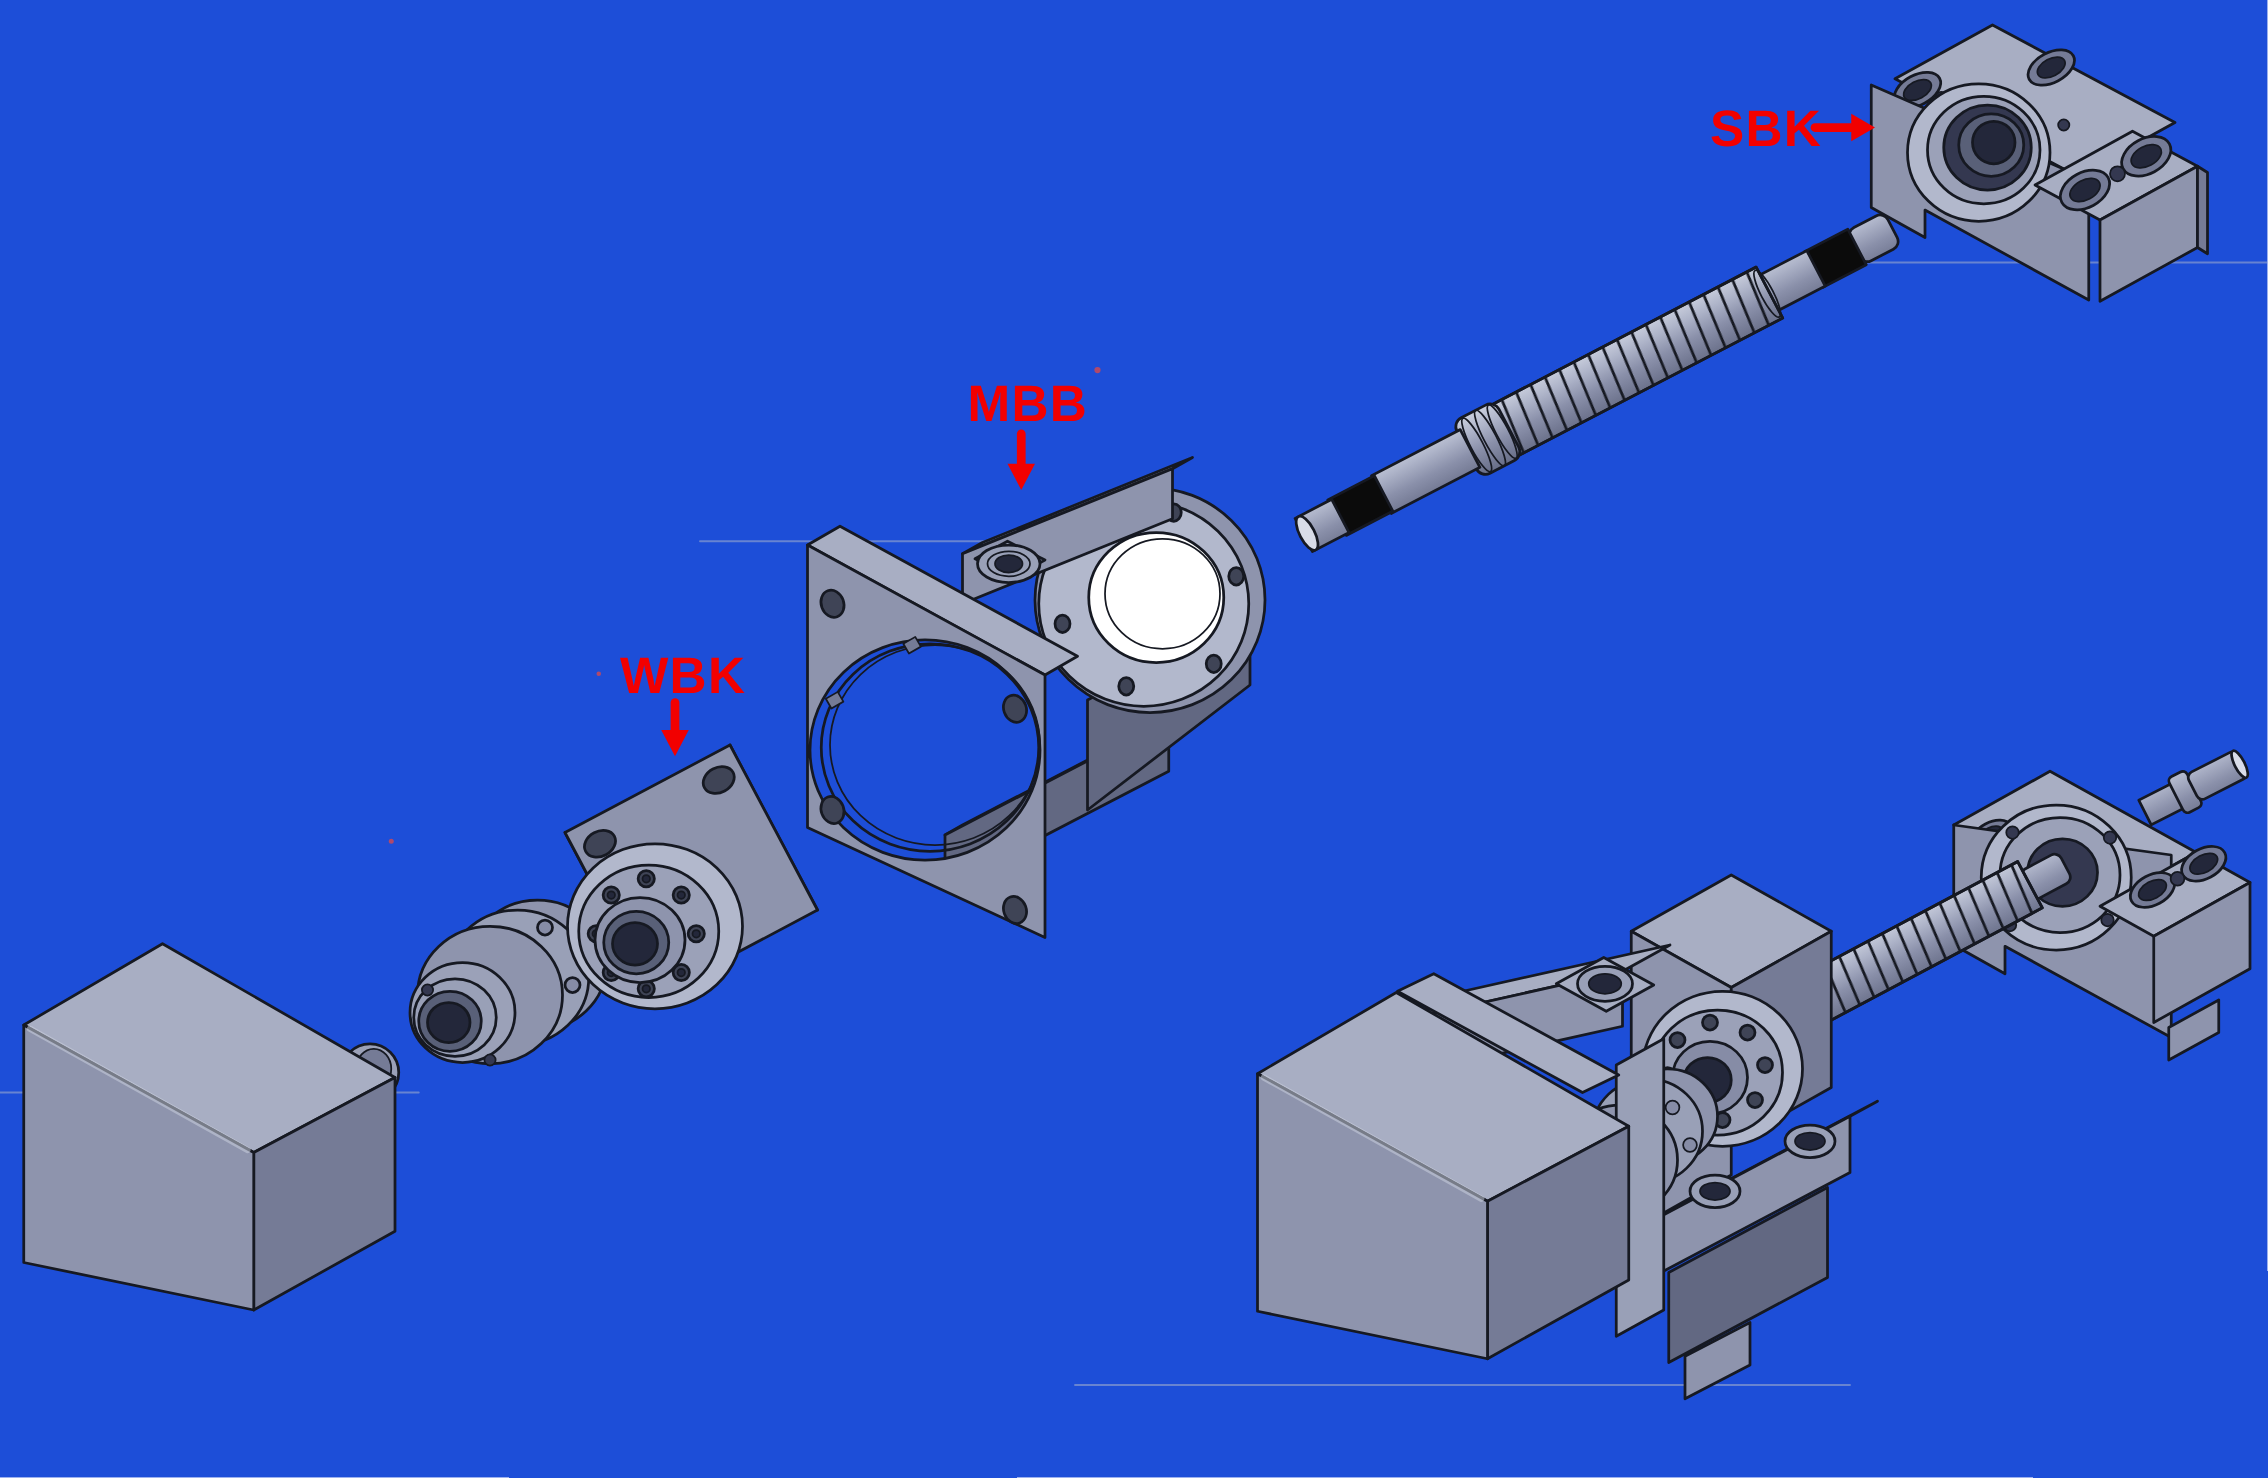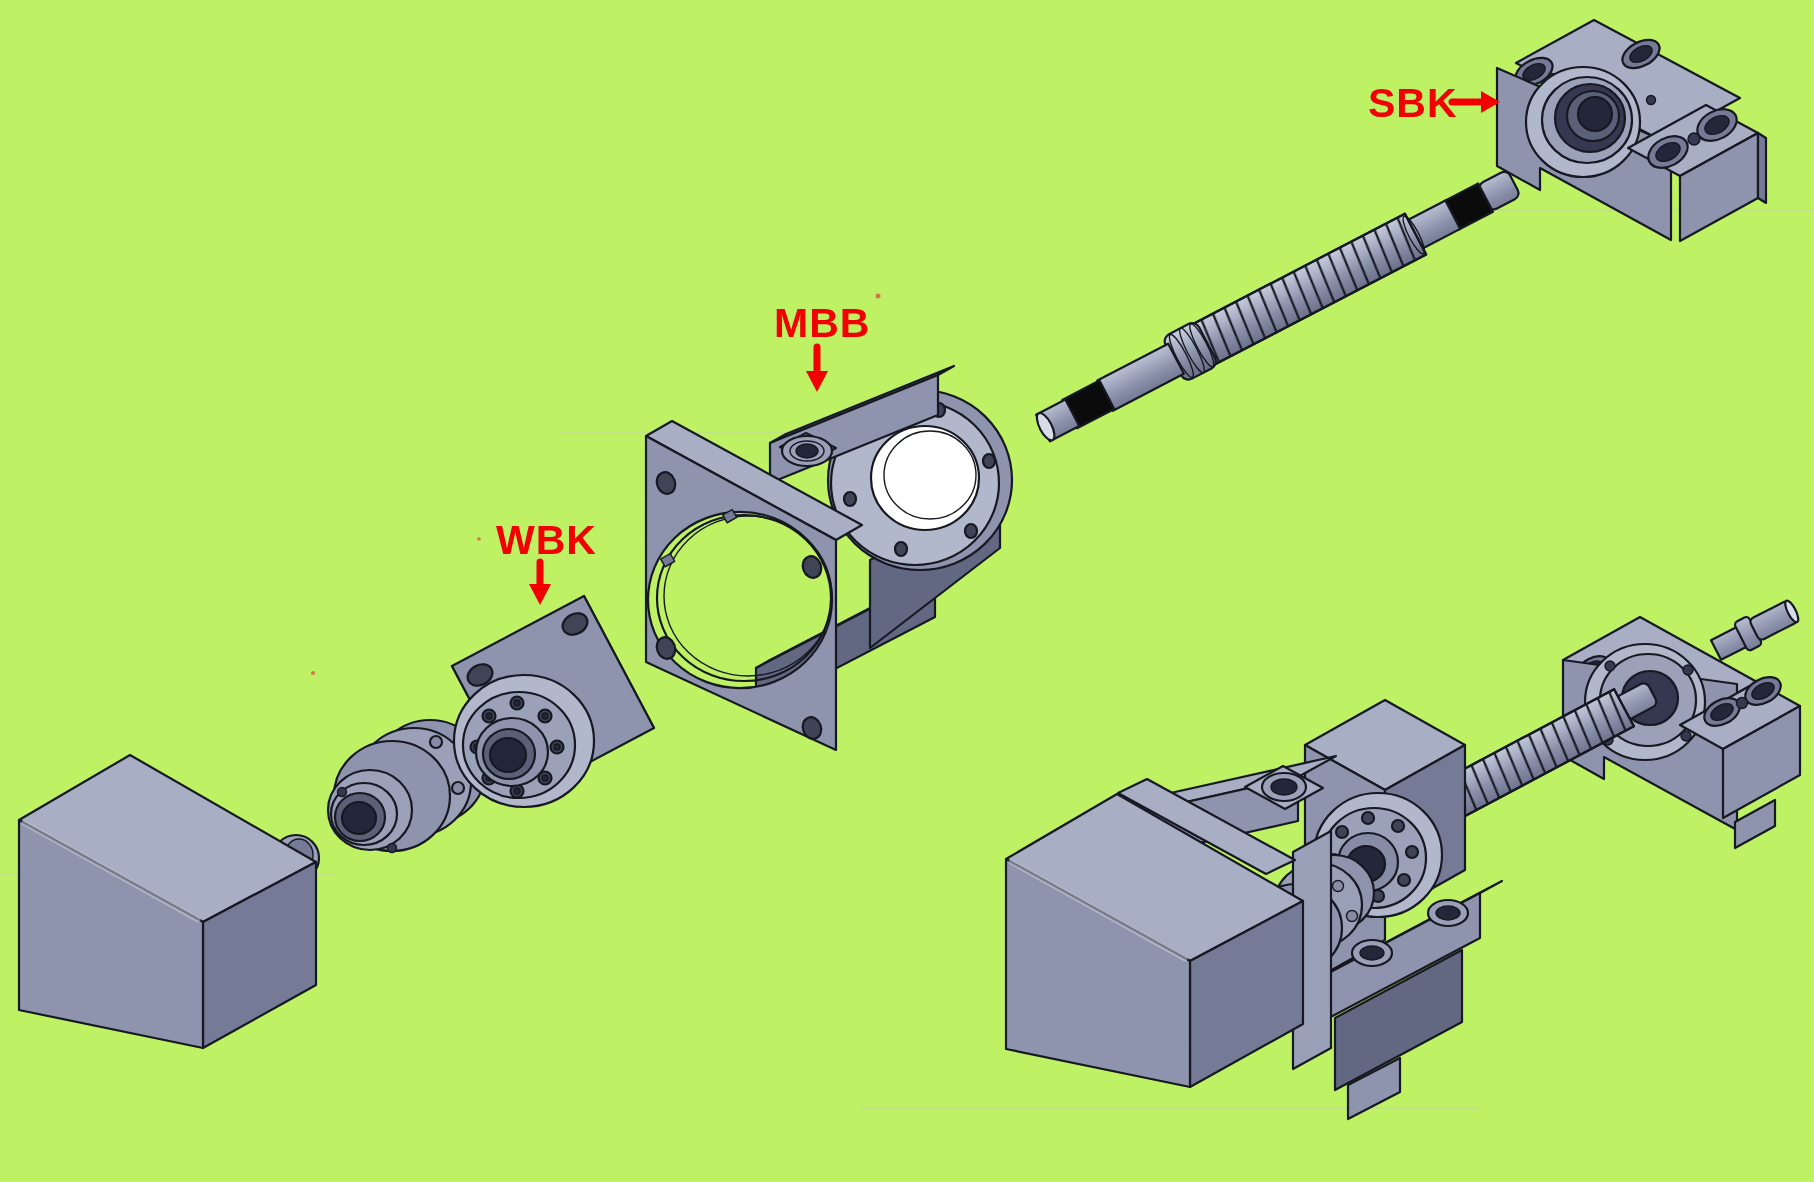--- a/index.html
+++ b/index.html
@@ -1,16 +1,16 @@
 <!DOCTYPE html>
 <html><head>
 <meta charset="utf-8">
 <style>
   html,body{margin:0;padding:0;background:#ffffff;}
-  #stage{position:relative;width:1814px;height:1182px;background:#bef264;overflow:hidden;
+  #stage{position:relative;width:1814px;height:1182px;background:#1d4ed8;overflow:hidden;
          font-family:"Liberation Sans", sans-serif;}
   svg{display:block;}
   
   .f-top   {fill:#A8AEC3;}
   .f-top2  {fill:#B2B8CC;}
   .f-mid   {fill:#8E94AD;}
   .f-mid2  {fill:#99A0B7;}
   .f-side  {fill:#757B96;}
   .f-dark  {fill:#626882;}
   .f-ring  {fill:#9BA1B8;}

